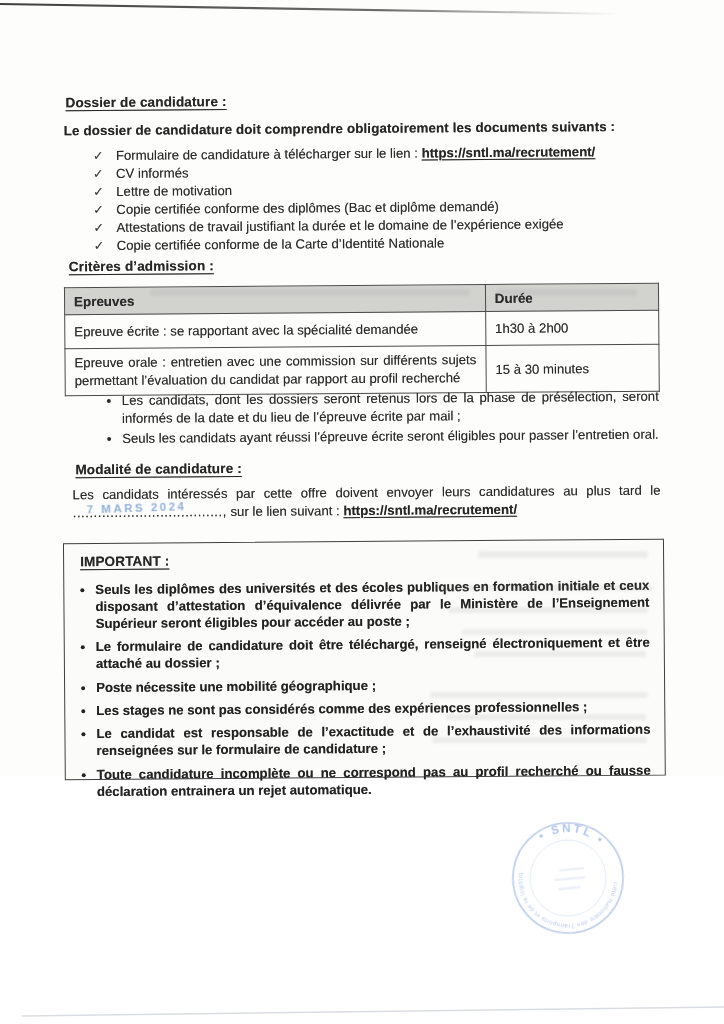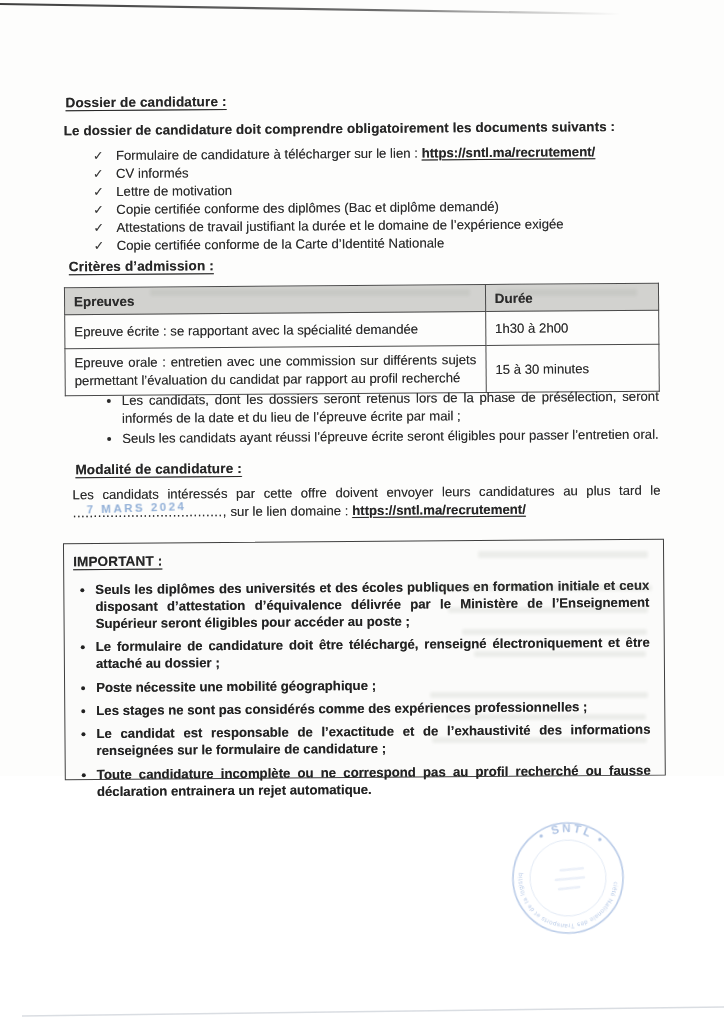--- a/index.html
+++ b/index.html
@@ -104,21 +104,21 @@
     filter: blur(0.35px);
     text-shadow: none;
   }
   .important-box {
     border: 1.7px solid #3f3f3f;
     width: 601px; height: 237px;
     box-sizing: border-box;
     background: rgba(250,250,249,0.6);
   }
   .important-title {
-    margin: 10px 0 0 9px;
+    margin: 10px 0 0 16px;
     display: inline-block;
   }
   .important-list {
     list-style: disc;
     margin: 12px 14px 0 31px; padding: 0;
     font-size: 13.2px; font-weight: 700;
   }
   .important-list li {
     line-height: 16.9px;
     margin-bottom: 6.5px;
@@ -218,21 +218,21 @@
     </ul>
 
     <div class="abs heading" style="left:75px; top:460px;">Modalité de candidature :</div>
 
     <p class="moda abs" style="left:72px; top:483px;">
       <span class="moda-line1">Les candidats intéressés par cette offre doivent envoyer leurs candidatures au plus tard le</span>
       <span class="dotwrap">
         <span class="dots">....................................,</span>
         <span class="hand">7 MARS 2024</span>
       </span>
-      <span>sur le lien domaine :</span>
+      <span>sur le lien suivant :</span>
       <a class="doclink">https://sntl.ma/recrutement/</a>
     </p>
 
     <div class="important-box abs" style="left:62px; top:541px;">
       <div class="heading important-title">IMPORTANT :</div>
       <ul class="important-list">
         <li>Seuls les diplômes des universités et des écoles publiques en formation initiale et ceux disposant d’attestation d’équivalence délivrée par le Ministère de l’Enseignement Supérieur seront éligibles pour accéder au poste ;</li>
         <li>Le formulaire de candidature doit être téléchargé, renseigné électroniquement et être attaché au dossier ;</li>
         <li>Poste nécessite une mobilité géographique ;</li>
         <li>Les stages ne sont pas considérés comme des expériences professionnelles ;</li>

